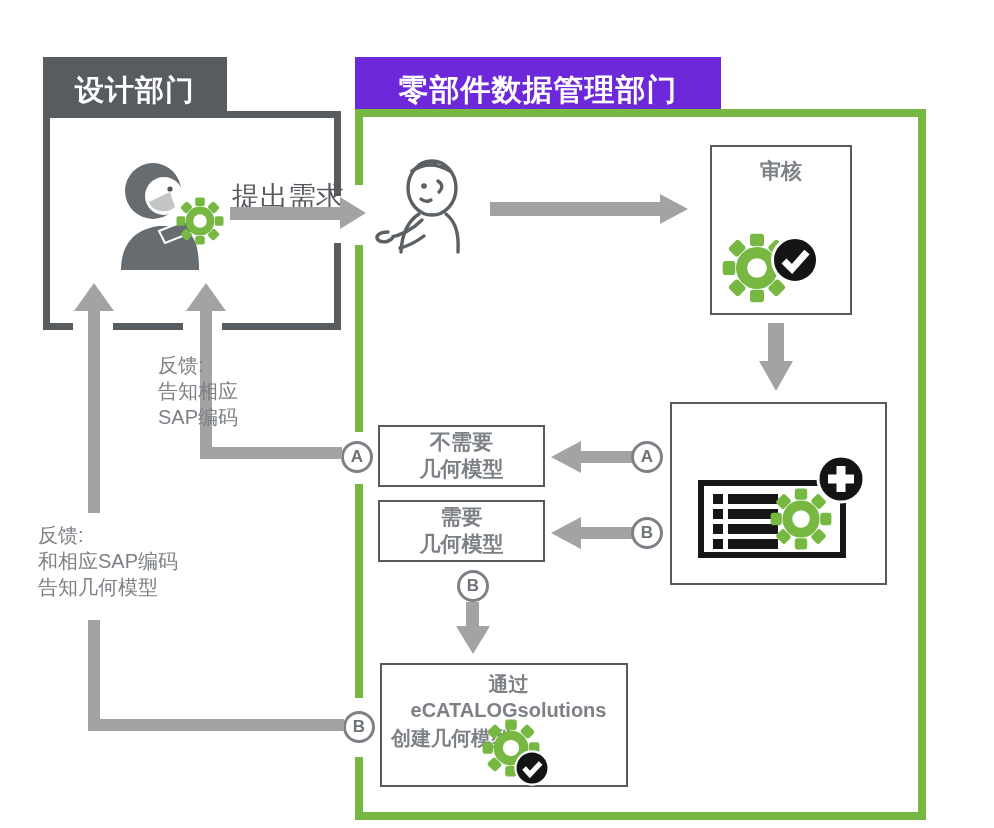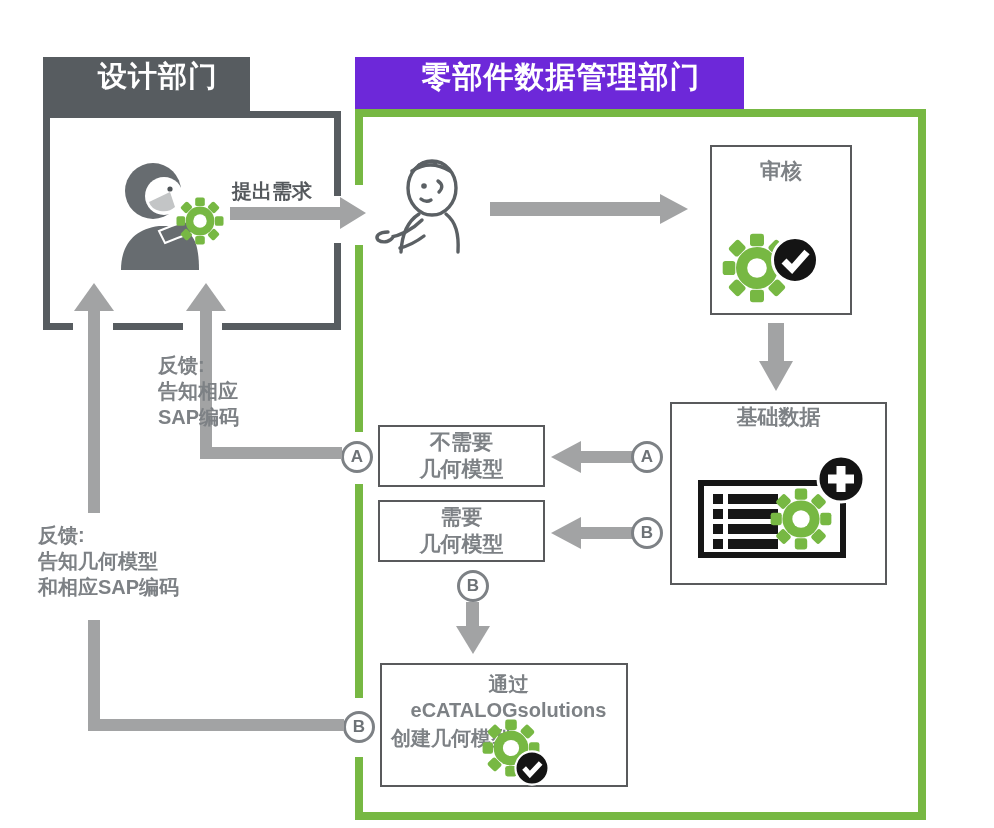--- a/index.html
+++ b/index.html
@@ -4,31 +4,31 @@
 <style>
   html,body{margin:0;padding:0;background:#ffffff;}
   #canvas{
     position:relative;width:994px;height:828px;background:#ffffff;overflow:hidden;
     font-family:"Liberation Sans","DejaVu Sans",sans-serif;
   }
   .abs{position:absolute;}
   .dbar{background:#575c60;}
   .gbar{background:#77b843;}
   .abar{background:#a2a3a4;}
-  .tab{display:flex;align-items:flex-start;justify-content:center;color:#ffffff;font-weight:bold;padding-left:23px;}
+  .tab{display:flex;align-items:flex-end;justify-content:center;color:#ffffff;font-weight:bold;}
   .tab-dark{background:#575c60;}
   .tab-green{background:#6d28d9;}
   .sbox{box-sizing:border-box;border:2px solid #595a5c;background:#ffffff;}
   .box-label{color:#7d8185;font-weight:bold;font-size:21px;text-align:center;line-height:1.28;}
   .circle{
     box-sizing:border-box;width:32px;height:32px;border-radius:50%;
     border:3px solid #7d8185;background:#ffffff;color:#6d7276;
     font-weight:bold;font-size:17px;display:flex;align-items:center;justify-content:center;
   }
-  .fbtext{color:#7d8185;font-weight:bold;font-size:20px;line-height:26px;}
+  .fbtext{color:#7d8185;font-weight:normal;font-size:20px;line-height:26px;}
   .tri{width:0;height:0;}
 </style>
 </head>
 <body>
 
 <div id="canvas">
 
   <div class="abs tab tab-dark" style="left:43px;top:57px;width:184px;height:54px;font-size:29px;letter-spacing:1px;">
     <span>设计部门</span>
   </div>
@@ -69,21 +69,21 @@
       <rect x="40" y="1" width="20" height="18" rx="4" transform="rotate(90 50 50)"></rect>
       <rect x="40" y="1" width="20" height="18" rx="4" transform="rotate(135 50 50)"></rect>
       <rect x="40" y="1" width="20" height="18" rx="4" transform="rotate(180 50 50)"></rect>
       <rect x="40" y="1" width="20" height="18" rx="4" transform="rotate(225 50 50)"></rect>
       <rect x="40" y="1" width="20" height="18" rx="4" transform="rotate(270 50 50)"></rect>
       <rect x="40" y="1" width="20" height="18" rx="4" transform="rotate(315 50 50)"></rect>
     </g>
     <circle cx="50" cy="50" r="14" fill="#ffffff"></circle>
   </svg>
 
-  <div class="abs" style="left:232px;top:178px;font-size:20px;font-weight:bold;color:#55595d;text-align:center;">提出需求</div>
+  <div class="abs" style="left:232px;top:178px;font-size:28px;font-weight:normal;color:#55595d;text-align:center;">提出需求</div>
   <div class="abs abar" style="left:230px;top:207px;width:112px;height:13px;"></div>
   <div class="abs tri" style="left:340px;top:197px;border-top:16px solid transparent;border-bottom:16px solid transparent;border-left:26px solid #a2a3a4;"></div>
 
   <svg class="abs" style="left:372px;top:158px;" width="102" height="100" viewBox="0 0 102 100">
     <g stroke="#5b6064" stroke-width="3.4" fill="none" stroke-linecap="round">
       <ellipse cx="60" cy="30" rx="24" ry="27" fill="#ffffff"></ellipse>
       <path d="M40 13 Q58 1 78 13"></path>
       <path d="M47 7 Q56 2 64 5"></path>
       <path d="M66 23 q7 5 1 11"></path>
       <path d="M49 41 q5 4 10 1"></path>
@@ -117,21 +117,20 @@
   </svg>
   <svg class="abs" style="left:770px;top:235px;" width="50" height="50" viewBox="0 0 50 50">
     <circle cx="25" cy="25" r="22.5" fill="#141414" stroke="#ffffff" stroke-width="3"></circle>
     <path d="M14 26 l8 8 l15 -17" stroke="#ffffff" stroke-width="7" fill="none"></path>
   </svg>
 
   <div class="abs abar" style="left:768px;top:323px;width:16px;height:40px;"></div>
   <div class="abs tri" style="left:759px;top:361px;border-left:17px solid transparent;border-right:17px solid transparent;border-top:30px solid #a2a3a4;"></div>
 
   <div class="abs sbox" style="left:670px;top:402px;width:217px;height:183px;">
-    <div class="box-label">基础数据</div>
   </div>
   <svg class="abs" style="left:696px;top:452px;" width="172" height="108" viewBox="0 0 172 108">
     <rect x="5" y="31" width="142" height="72" fill="#ffffff" stroke="#161616" stroke-width="6"></rect>
     <g fill="#161616">
       <rect x="17" y="42" width="10" height="10"></rect>
         <rect x="32" y="42" width="50" height="10"></rect>
       <rect x="17" y="57" width="10" height="10"></rect>
         <rect x="32" y="57" width="50" height="10"></rect>
       <rect x="17" y="72" width="10" height="10"></rect>
         <rect x="32" y="72" width="50" height="10"></rect>
@@ -212,17 +211,17 @@
     <div>SAP编码</div>
   </div>
 
   <div class="abs circle" style="left:343px;top:711px;">B</div>
   <div class="abs abar" style="left:88px;top:719px;width:256px;height:12px;"></div>
   <div class="abs abar" style="left:88px;top:620px;width:12px;height:111px;"></div>
   <div class="abs abar" style="left:88px;top:310px;width:12px;height:203px;"></div>
   <div class="abs tri" style="left:74px;top:283px;border-left:20px solid transparent;border-right:20px solid transparent;border-bottom:28px solid #a2a3a4;"></div>
   <div class="abs fbtext" style="left:38px;top:522px;">
     <div>反馈:</div>
+    <div>和相应SAP编码</div>
     <div>告知几何模型</div>
-    <div>和相应SAP编码</div>
   </div>
 
 </div>
 
 </body></html>

